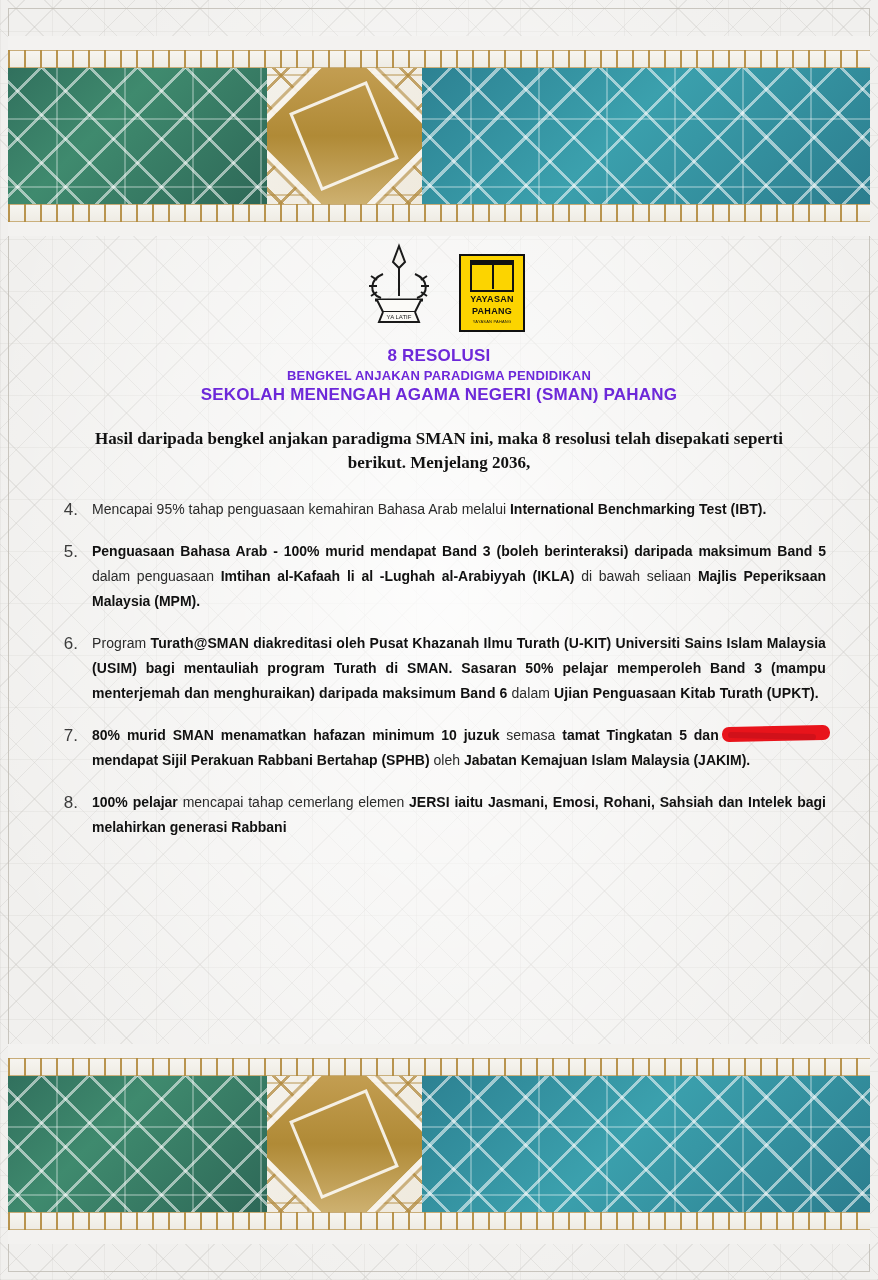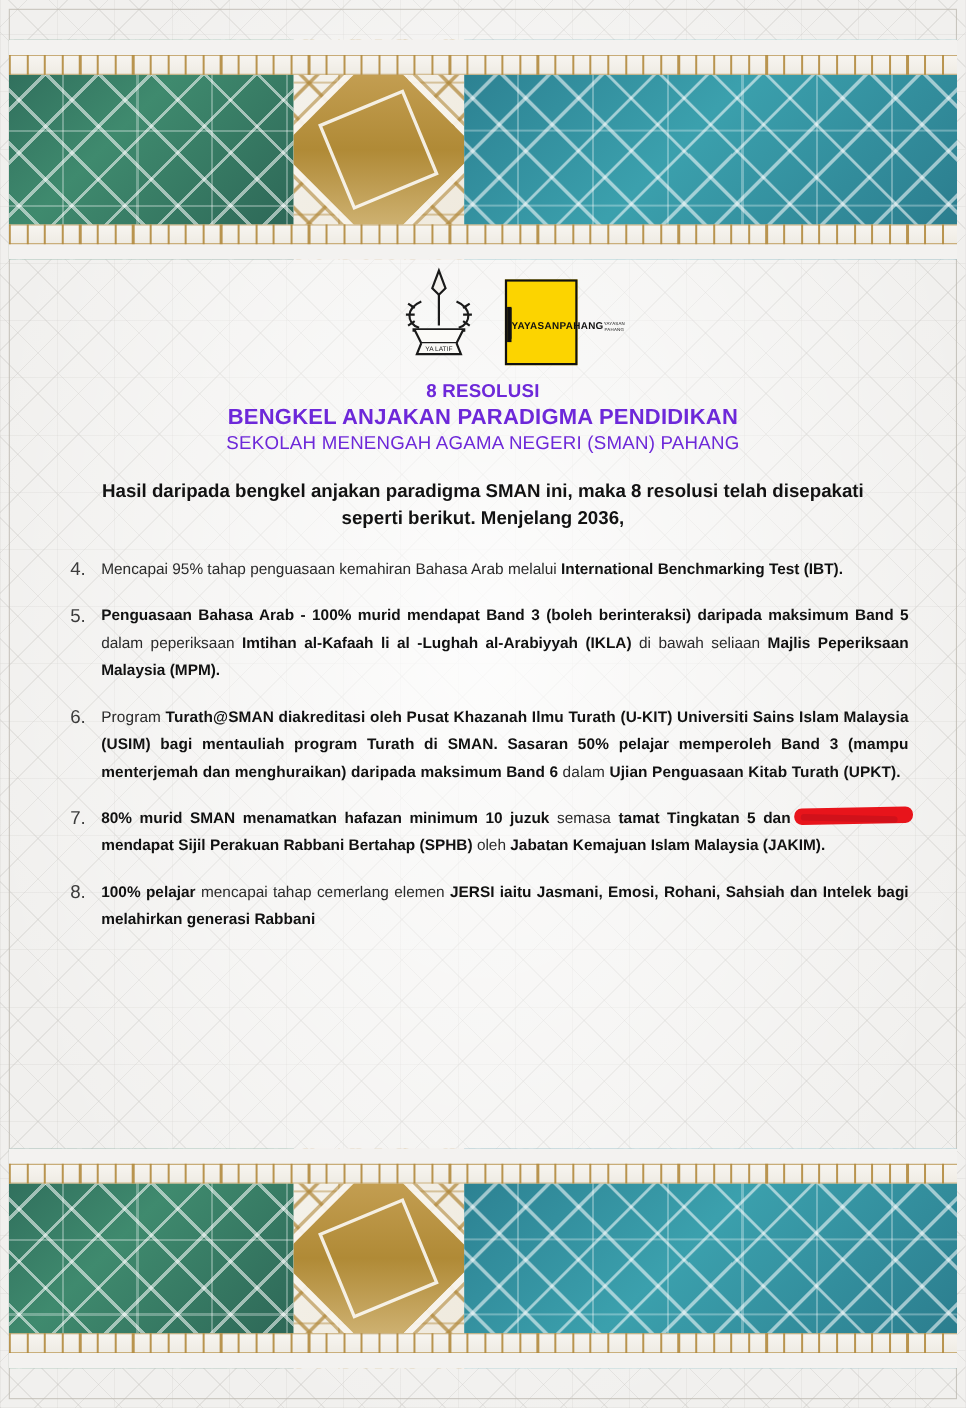--- a/index.html
+++ b/index.html
@@ -143,21 +143,21 @@
     width: 92px;
     height: 92px;
     position: relative;
   }
   .crest-yayasan {
     width: 66px;
     height: 78px;
     background: #fcd400;
     border: 2px solid #111;
     display: flex;
-    flex-direction: row;
+    flex-direction: column;
     align-items: center;
     justify-content: flex-start;
     padding-top: 4px;
     box-sizing: border-box;
   }
   .yayasan-book {
     width: 40px;
     height: 28px;
     background:
       linear-gradient(#111 0 3px, transparent 3px 7px) repeat-y,
@@ -191,30 +191,31 @@
     margin-top: 3px;
     letter-spacing: .2px;
   }
 
   .title-block {
     text-align: center;
     margin-top: 14px;
     color: #6d28d9;
   }
   .title-block .t1 { font-size: 17px; font-weight: 700; letter-spacing: .2px; }
-  .title-block .t2 { font-size: 20px; font-weight: 700; letter-spacing: .2px; margin-top: 2px; }
-  .title-block .t3 { font-size: 17px; font-weight: 400; letter-spacing: .2px; margin-top: 2px; }
+  .title-block .t2 { font-size: 13px; font-weight: 700; letter-spacing: .2px; margin-top: 2px; }
+  .title-block .t3 { font-size: 17px; font-weight: 700; letter-spacing: .2px; margin-top: 2px; }
 
   .intro {
     text-align: center;
     font-size: 17px;
     font-weight: 600;
     color: #121212;
     margin: 22px 46px 16px 46px;
     line-height: 24px;
+    font-family: Liberation Serif, serif;
   }
 
   .resolutions {
     margin: 22px 12px 0 12px;
   }
   .res-item {
     display: flex;
     gap: 14px;
     margin-bottom: 17px;
   }
@@ -354,21 +355,21 @@
       <div class="res-item">
         <div class="res-num">4.</div>
         <div class="res-text">
           <span>Mencapai 95% tahap penguasaan kemahiran Bahasa Arab melalui </span><span class="bold">International Benchmarking Test (IBT).</span>
         </div>
       </div>
 
       <div class="res-item">
         <div class="res-num">5.</div>
         <div class="res-text">
-          <span class="bold">Penguasaan Bahasa Arab - 100% murid mendapat Band 3 (boleh berinteraksi) daripada maksimum Band 5 </span><span>dalam peperiksaan </span><span class="bold">Imtihan al-Kafaah li al -Lughah al-Arabiyyah (IKLA) </span><span>di bawah seliaan </span><span class="bold">Majlis Peperiksaan Malaysia (MPM).</span>
+          <span class="bold">Penguasaan Bahasa Arab - 100% murid mendapat Band 3 (boleh berinteraksi) daripada maksimum Band 5 </span><span>dalam penguasaan </span><span class="bold">Imtihan al-Kafaah li al -Lughah al-Arabiyyah (IKLA) </span><span>di bawah seliaan </span><span class="bold">Majlis Peperiksaan Malaysia (MPM).</span>
         </div>
       </div>
 
       <div class="res-item">
         <div class="res-num">6.</div>
         <div class="res-text k6">
           <span>Program </span><span class="bold">Turath@SMAN diakreditasi oleh Pusat Khazanah Ilmu Turath (U-KIT) Universiti Sains Islam Malaysia (USIM) bagi mentauliah program Turath di SMAN. Sasaran 50% pelajar memperoleh Band 3 (mampu menterjemah dan menghuraikan) daripada maksimum Band 6 </span><span>dalam </span><span class="bold">Ujian Penguasaan Kitab Turath (UPKT).</span>
         </div>
       </div>
 

